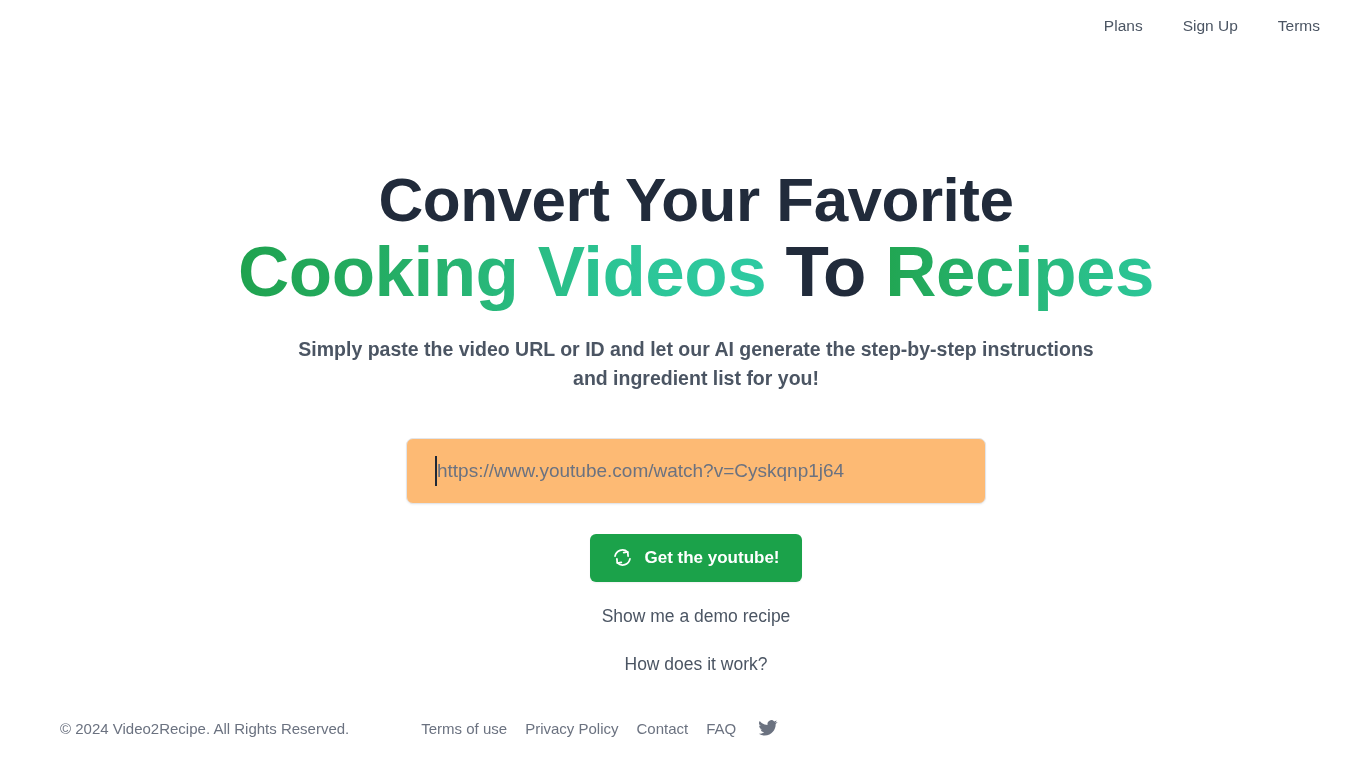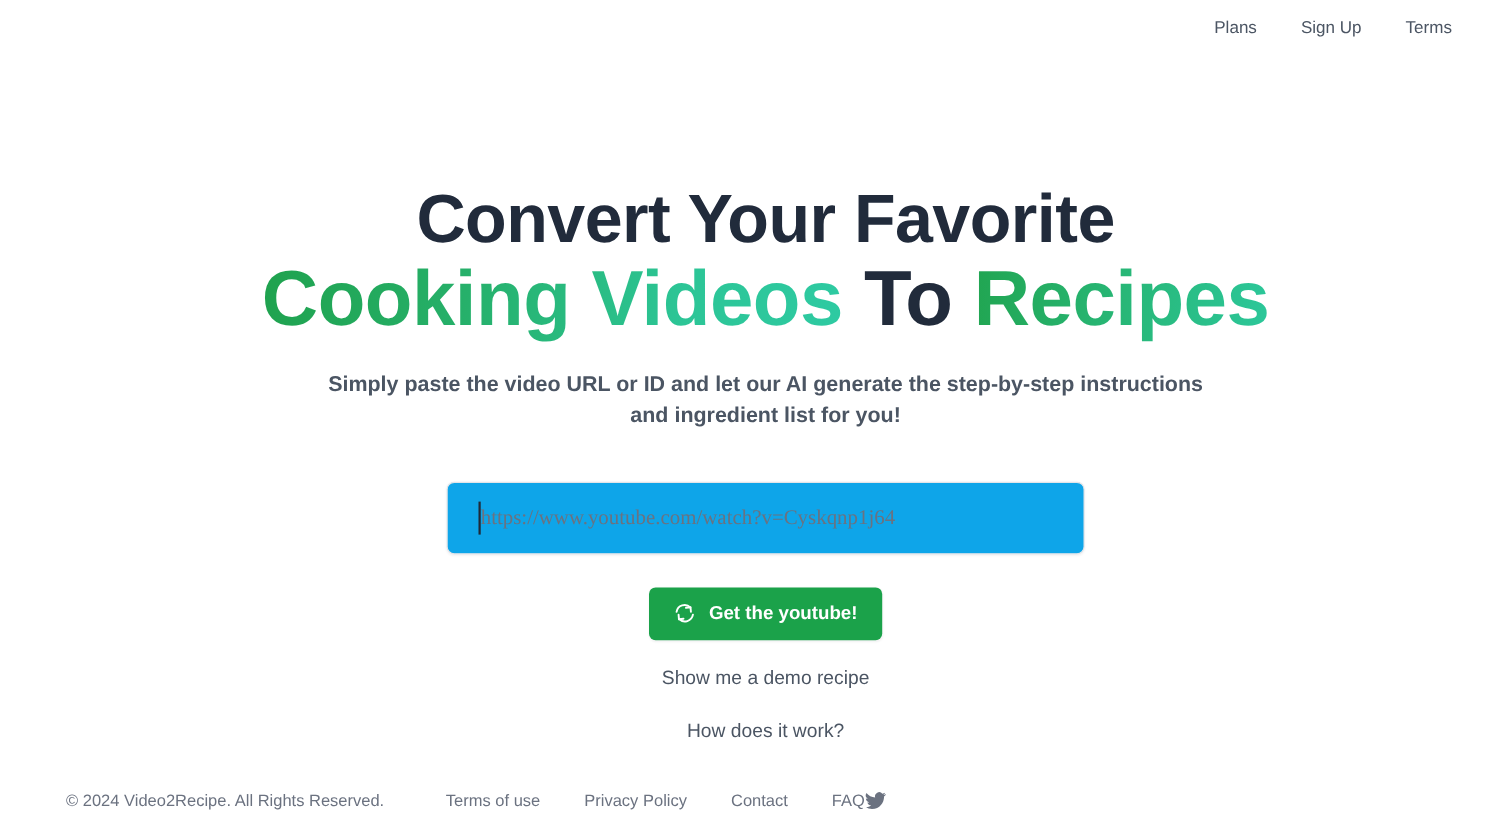--- a/index.html
+++ b/index.html
@@ -107,23 +107,23 @@
   .url-field-wrap {
     margin-top: 44px;
     width: 580px;
     position: relative;
   }
   .url-field {
     width: 100%;
     height: 66px;
     border: 1px solid #e3e5e9;
     border-radius: 7px;
-    background: #0ea5e9;
+    background: #fdba74;
     box-shadow: 0 1px 2px rgba(16,24,40,0.05);
-    font-family: Liberation Serif, serif;
+    font-family: Liberation Sans, sans-serif;
     font-size: 19px;
     color: #111827;
     padding: 0 30px;
     outline: none;
   }
   .url-field::placeholder {
     color: #6b7280;
     opacity: 1;
   }
   .caret {
@@ -187,22 +187,22 @@
     padding: 0 60px;
   }
   .copyright {
     font-size: 15px;
     color: #6b7280;
     white-space: nowrap;
   }
   .footer-links {
     display: flex;
     align-items: center;
-    gap: 40px;
-    margin-left: 56px;
+    gap: 18px;
+    margin-left: 72px;
   }
   .footer-link {
     font-size: 15px;
     color: #6b7280;
     text-decoration: none;
     white-space: nowrap;
     cursor: pointer;
   }
   .footer-social {
     margin-left: auto;

